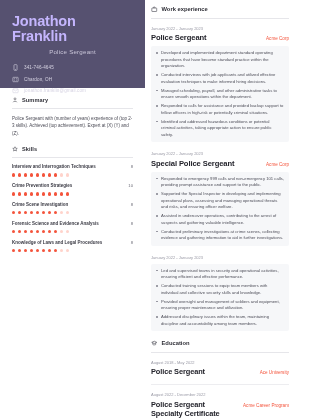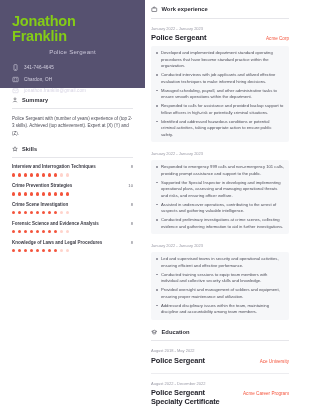--- a/index.html
+++ b/index.html
@@ -14,21 +14,21 @@
   
   .left { width: 145px; flex: 0 0 145px; padding: 0; }
   .hero {
     background: #565170;
     color: #fff;
     padding: 14px 12px 14px 12px;
     height: 88px;
   }
   .hero-name {
     font-size: 14.5px; font-weight: bold; letter-spacing: -0.2px;
-    line-height: 1.05; color: #84cc16;
+    line-height: 1.05; color: #c4b5fd;
   }
   .hero-role {
     font-size: 6.2px; color: #c9c5d8; margin-top: 4px; letter-spacing: .2px;
     text-align:center;
   }
   .contacts { margin-top: 9px; display: flex; flex-direction: column; gap: 4.5px; }
   .c-row { display: flex; align-items: center; gap: 5px; }
   .c-ico {
     width: 7px; height: 7px; flex: 0 0 7px;
     display: flex; align-items: center; justify-content: center;
@@ -273,20 +273,24 @@
             <ul class="bullets">
               <li>Developed and implemented department standard operating procedures that have become standard practice within the organization.</li>
               <li>Conducted interviews with job applicants and utilized effective evaluation techniques to make informed hiring decisions.</li>
               <li>Managed scheduling, payroll, and other administrative tasks to ensure smooth operations within the department.</li>
               <li>Responded to calls for assistance and provided backup support to fellow officers in high-risk or potentially criminal situations.</li>
               <li>Identified and addressed hazardous conditions or potential criminal activities, taking appropriate action to ensure public safety.</li>
             </ul>
           </div>
           <div class="job">
             <div class="job-date">January 2022 - January 2023</div>
+            <div class="job-row">
+              <span class="job-title">Special Police Sergeant</span>
+              <span class="job-org">Acme Corp</span>
+            </div>
             <ul class="bullets">
               <li>Responded to emergency 999 calls and non-emergency 101 calls, providing prompt assistance and support to the public.</li>
               <li>Supported the Special Inspector in developing and implementing operational plans, assessing and managing operational threats and risks, and ensuring officer welfare.</li>
               <li>Assisted in undercover operations, contributing to the arrest of suspects and gathering valuable intelligence.</li>
               <li>Conducted preliminary investigations at crime scenes, collecting evidence and gathering information to aid in further investigations.</li>
             </ul>
           </div>
           <div class="job">
             <div class="job-date">January 2022 - January 2023</div>
             <ul class="bullets">

